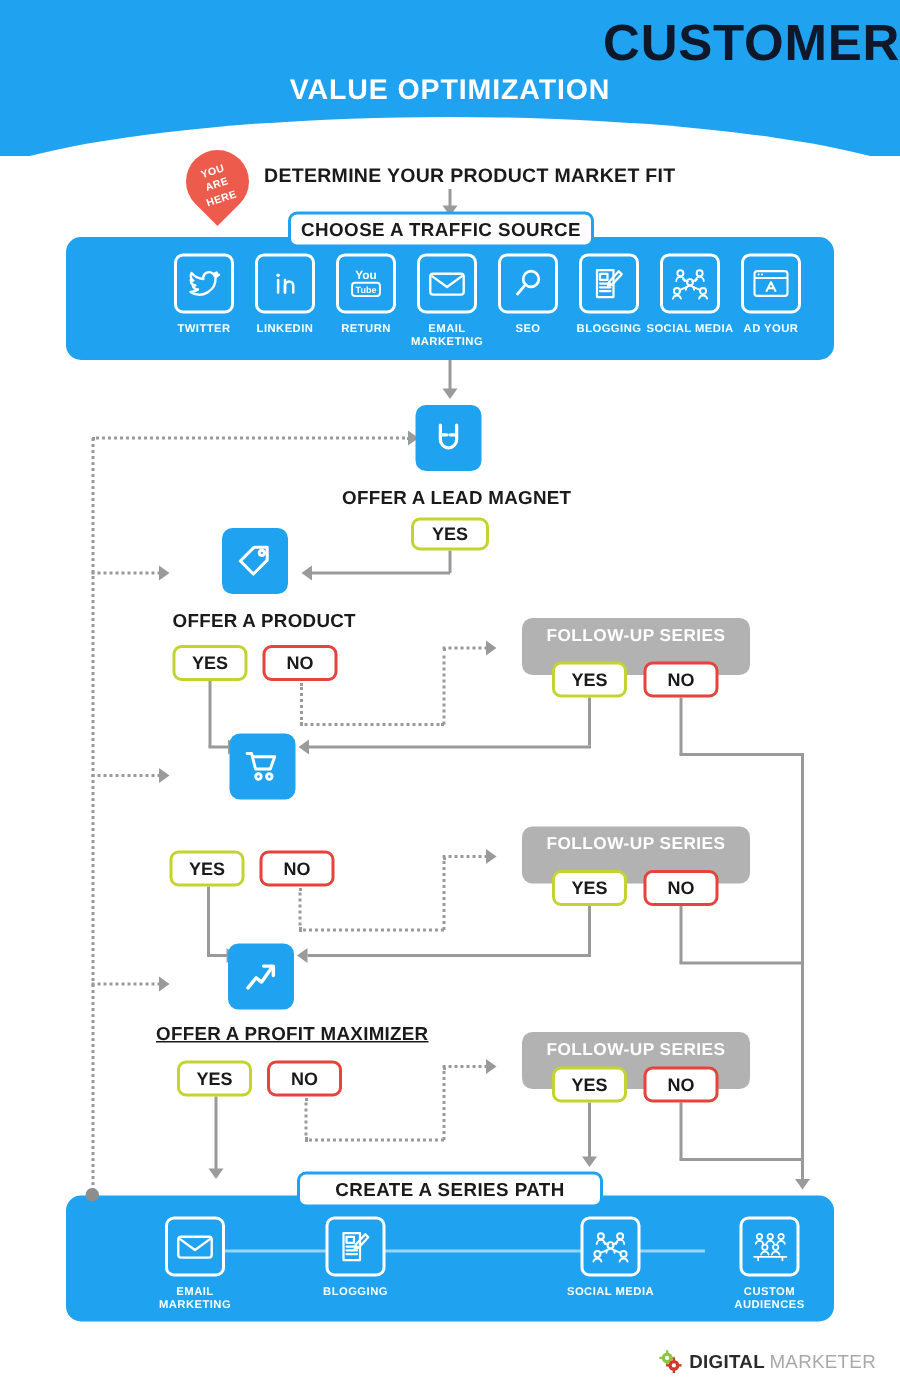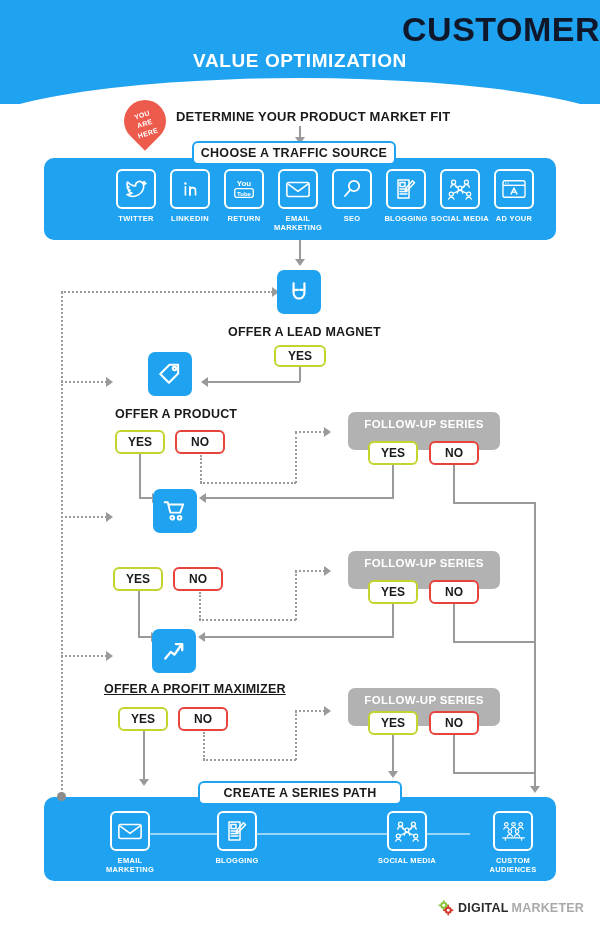--- a/index.html
+++ b/index.html
@@ -129,21 +129,21 @@
     color: #ffffff; font-size: 7px; font-weight: bold; line-height: 1.35;
     transform: rotate(-18deg); letter-spacing: 0.3px;
   }
 
   
   .logo-wrap {
     position: absolute; right: 16px; bottom: 10px;
     display: flex; align-items: center; gap: 3px;
   }
   .logo-txt1 { font-size: 12.5px; font-weight: bold; color: #2b2b2b; letter-spacing: 0.2px; }
-  .logo-txt2 { font-size: 12.5px; font-weight: bold; color: #a9a9a9; letter-spacing: 0.2px; }
+  .logo-txt2 { font-size: 12.5px; font-weight: normal; color: #a9a9a9; letter-spacing: 0.2px; }
 </style>
 </head>
 <body>
 
 <div class="stage">
 
   <div class="header">
     <div class="title-main">CUSTOMER</div>
     <div class="title-sub">VALUE OPTIMIZATION</div>
     <div class="header-curve"></div>

